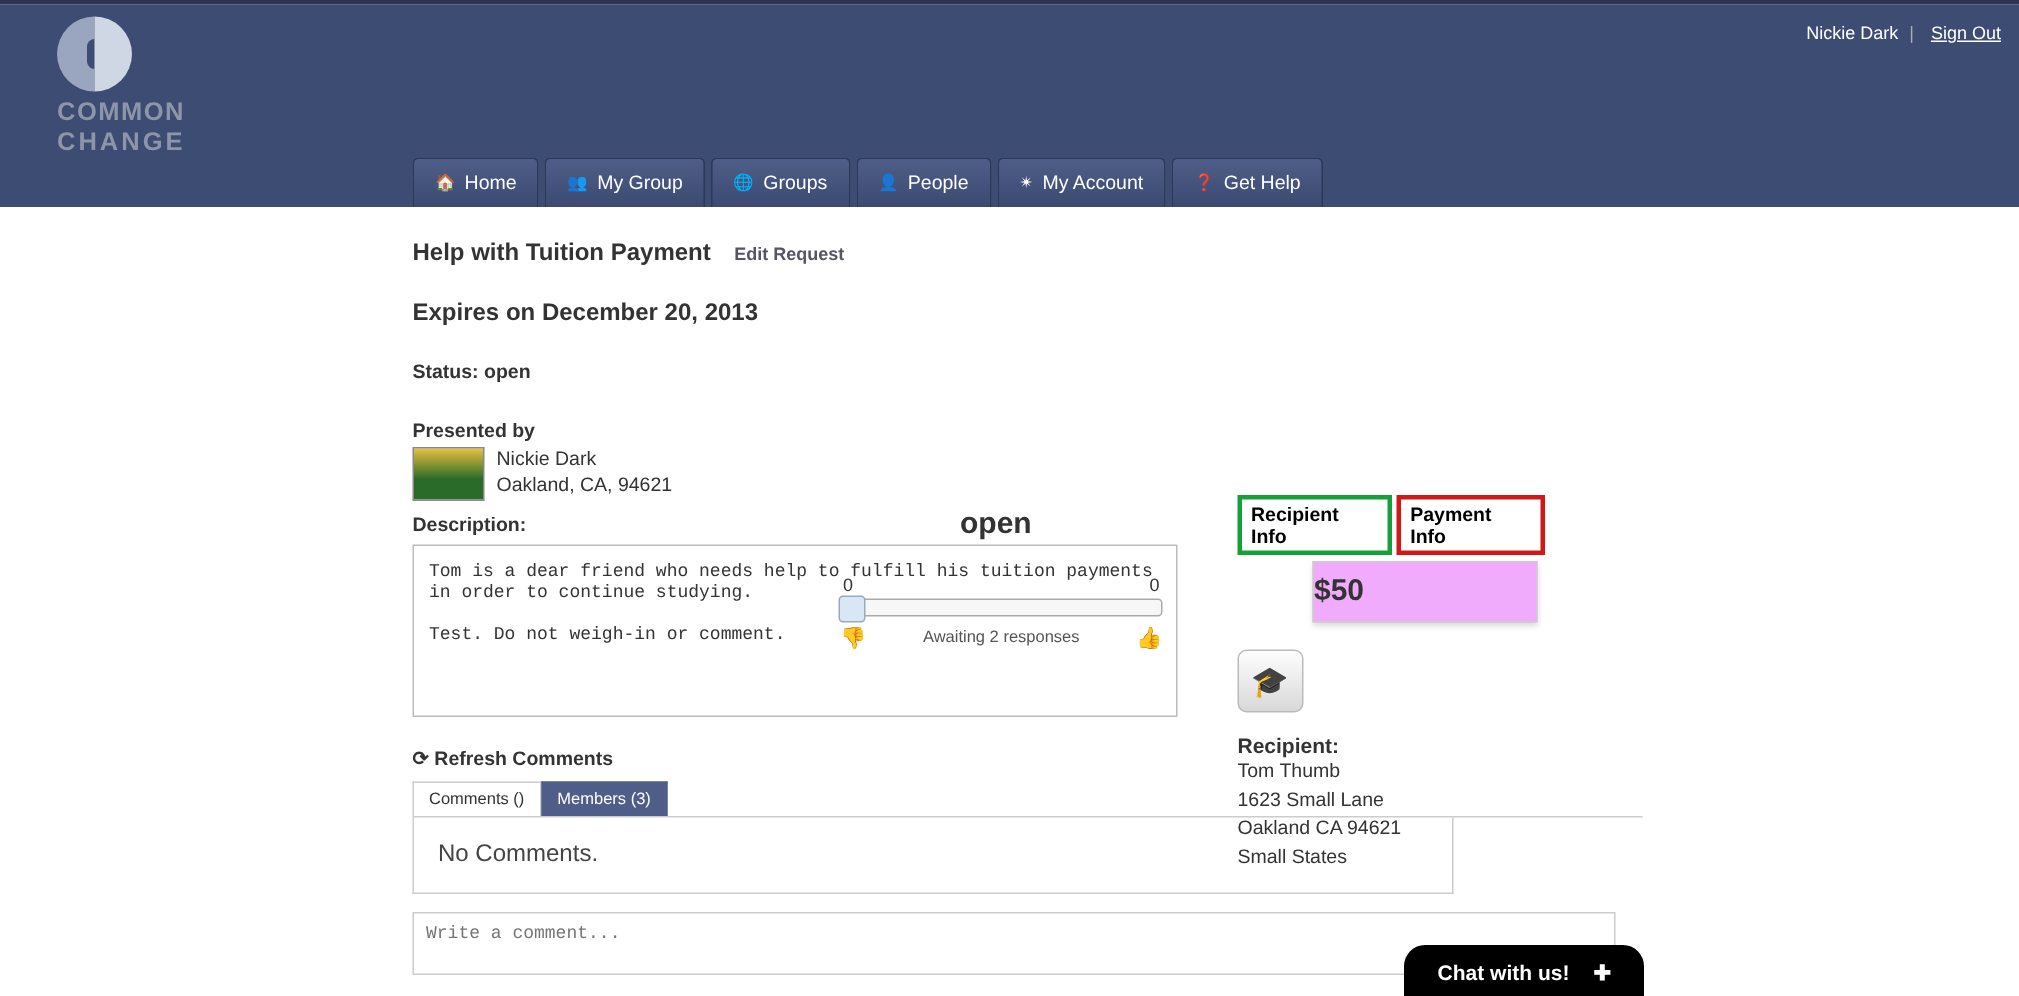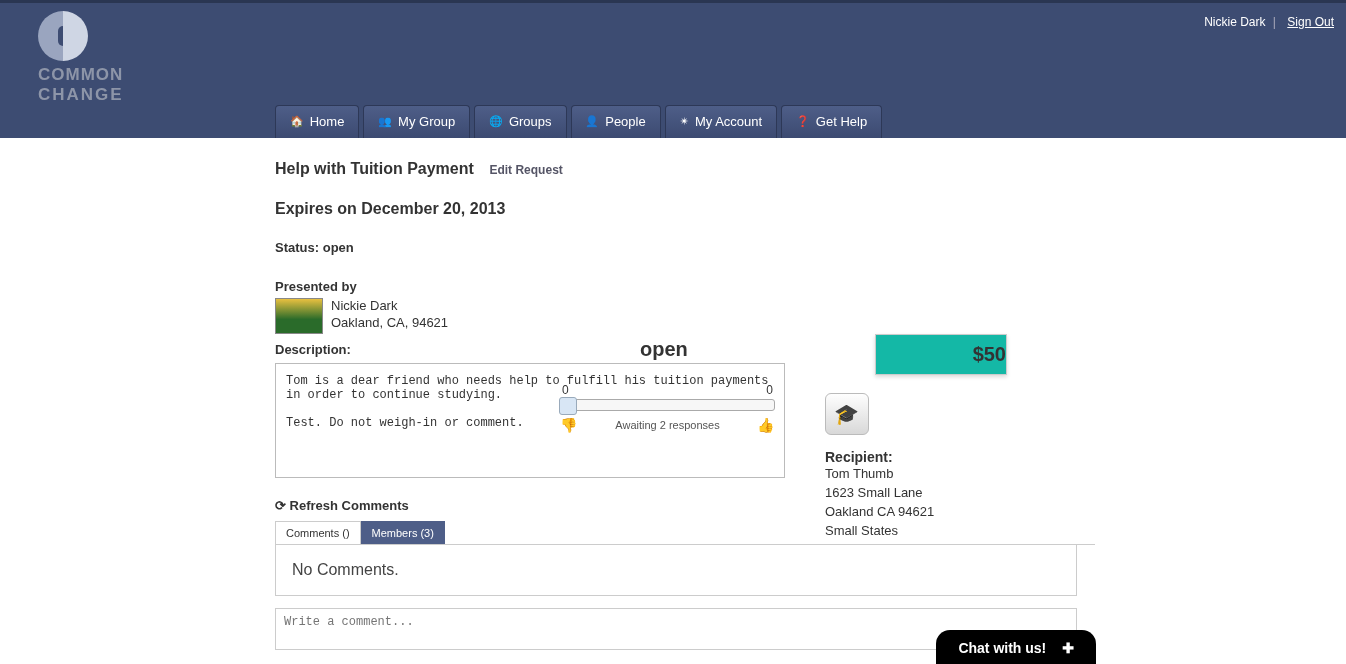--- a/index.html
+++ b/index.html
@@ -46,32 +46,32 @@
   .slider-track { height:12px; border:1px solid #aaa; border-radius:3px; position:relative; margin-top:2px; background:#f7f7f7;}
   .slider-handle { position:absolute; left:-2px; top:-3px; width:18px; height:18px; background:#d8e6f5; border:1px solid #9ab; border-radius:3px;}
   .await-row { display:flex; justify-content:space-between; align-items:center; margin-top:6px; font-size:11px; color:#555;}
   .thumb { font-size:14px; color:#999; cursor:pointer;}
   
   
   .rightcol { position:absolute; left:825px; top:192px; width:205px;}
   .info-tabs { display:flex;}
   .tab-green { border:3px solid #15a038; color:#000; background:white; padding:2px 6px; font-weight:bold; font-size:13px; cursor:pointer;}
   .tab-red { border:3px solid #d01818; color:#000; background:white; padding:2px 6px; font-weight:bold; font-size:13px; margin-left:3px; cursor:pointer;}
-  .amount-box { border:1px solid #ccc; background:#14b8a6; width:132px; text-align:right; font-size:20px; font-weight:bold; padding:8px 0; margin:4px 0 0 50px; box-shadow:0 2px 4px rgba(0,0,0,.15);}
+  .amount-box { border:1px solid #ccc; background:#f0abfc; width:150px; text-align:left; font-size:20px; font-weight:bold; padding:8px 0; margin:4px 0 0 50px; box-shadow:0 2px 4px rgba(0,0,0,.15);}
   .cap-icon { width:44px; height:42px; margin-top:18px; border:1px solid #bbb; border-radius:6px; background:linear-gradient(#fefefe,#d8d8d8); display:flex; align-items:center; justify-content:center; font-size:20px;}
   .recipient-label { font-weight:bold; margin-top:14px; font-size:14px;}
   .recipient-block div { font-size:13px; line-height:1.45;}
   
   
   .refresh { font-weight:bold; font-size:13px; margin-top:20px; cursor:pointer;}
   .refresh .ri { font-weight:bold;}
   .ctabs { display:flex; margin-top:8px; border-bottom:1px solid #ccc;}
   .ctab { border:1px solid #ccc; border-bottom:none; padding:5px 10px; font-size:11px; background:white; cursor:pointer;}
   .ctab.active { background:#4e5e88; color:white; border-color:#4e5e88;}
-  .comments-box { border:1px solid #ccc; border-top:none; padding:16px; width:802px;}
+  .comments-box { border:1px solid #ccc; border-top:none; padding:16px; width:694px;}
   .no-comments { font-size:16px; color:#444;}
   .comment-input { width:802px; height:42px; border:1px solid #ccc; margin-top:12px; padding:6px 8px; font-family:"Courier New",monospace; font-size:12px; color:#999; resize:none;}
   
   
   .chat-tab { position:fixed; right:250px; bottom:0; background:#000; color:white; border-radius:14px 14px 0 0; padding:10px 22px 8px 22px; font-weight:bold; font-size:14px; display:flex; align-items:center; gap:16px; cursor:pointer;}
   
   .pos-wrapper{position:relative;}
 </style>
 </head>
 <body>
@@ -160,20 +160,24 @@
       <div class="slider-handle"></div>
     </div>
     <div class="await-row">
       <span class="thumb">👎</span>
       <span>Awaiting 2 responses</span>
       <span class="thumb">👍</span>
     </div>
   </div>
 
   <div class="rightcol">
+    <div class="info-tabs">
+      <div class="tab-green">Recipient Info</div>
+      <div class="tab-red">Payment Info</div>
+    </div>
     <div class="amount-box">$50</div>
     <div class="cap-icon">🎓</div>
     <div class="recipient-label">Recipient:</div>
     <div class="recipient-block">
       <div>Tom Thumb</div>
       <div>1623 Small Lane</div>
       <div>Oakland CA 94621</div>
       <div>Small States</div>
     </div>
   </div>

